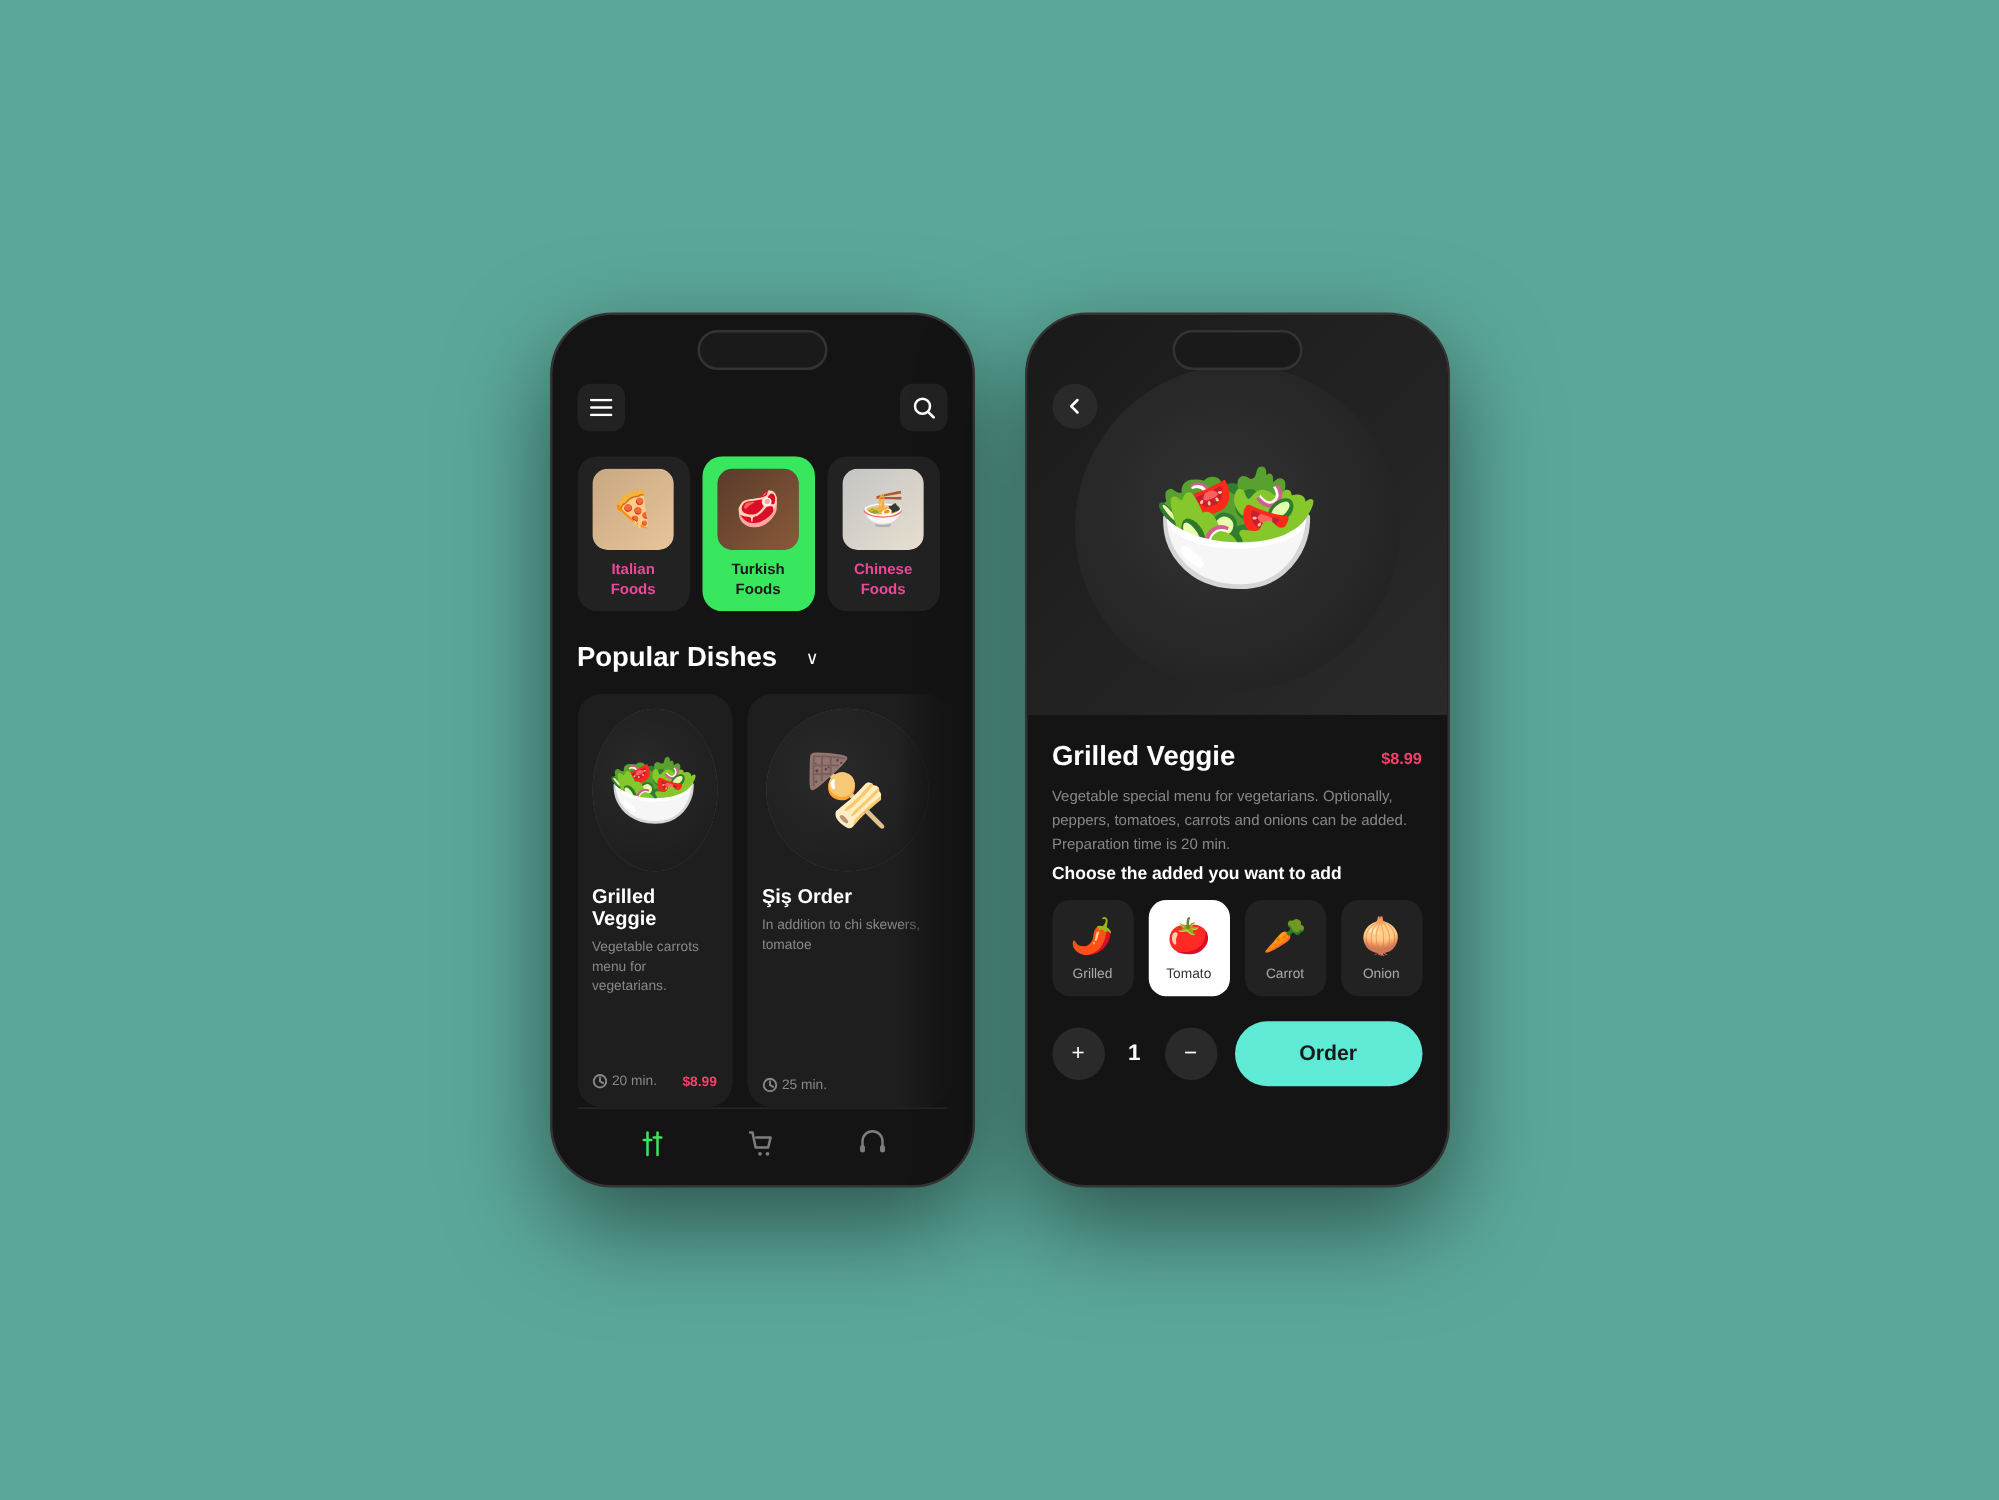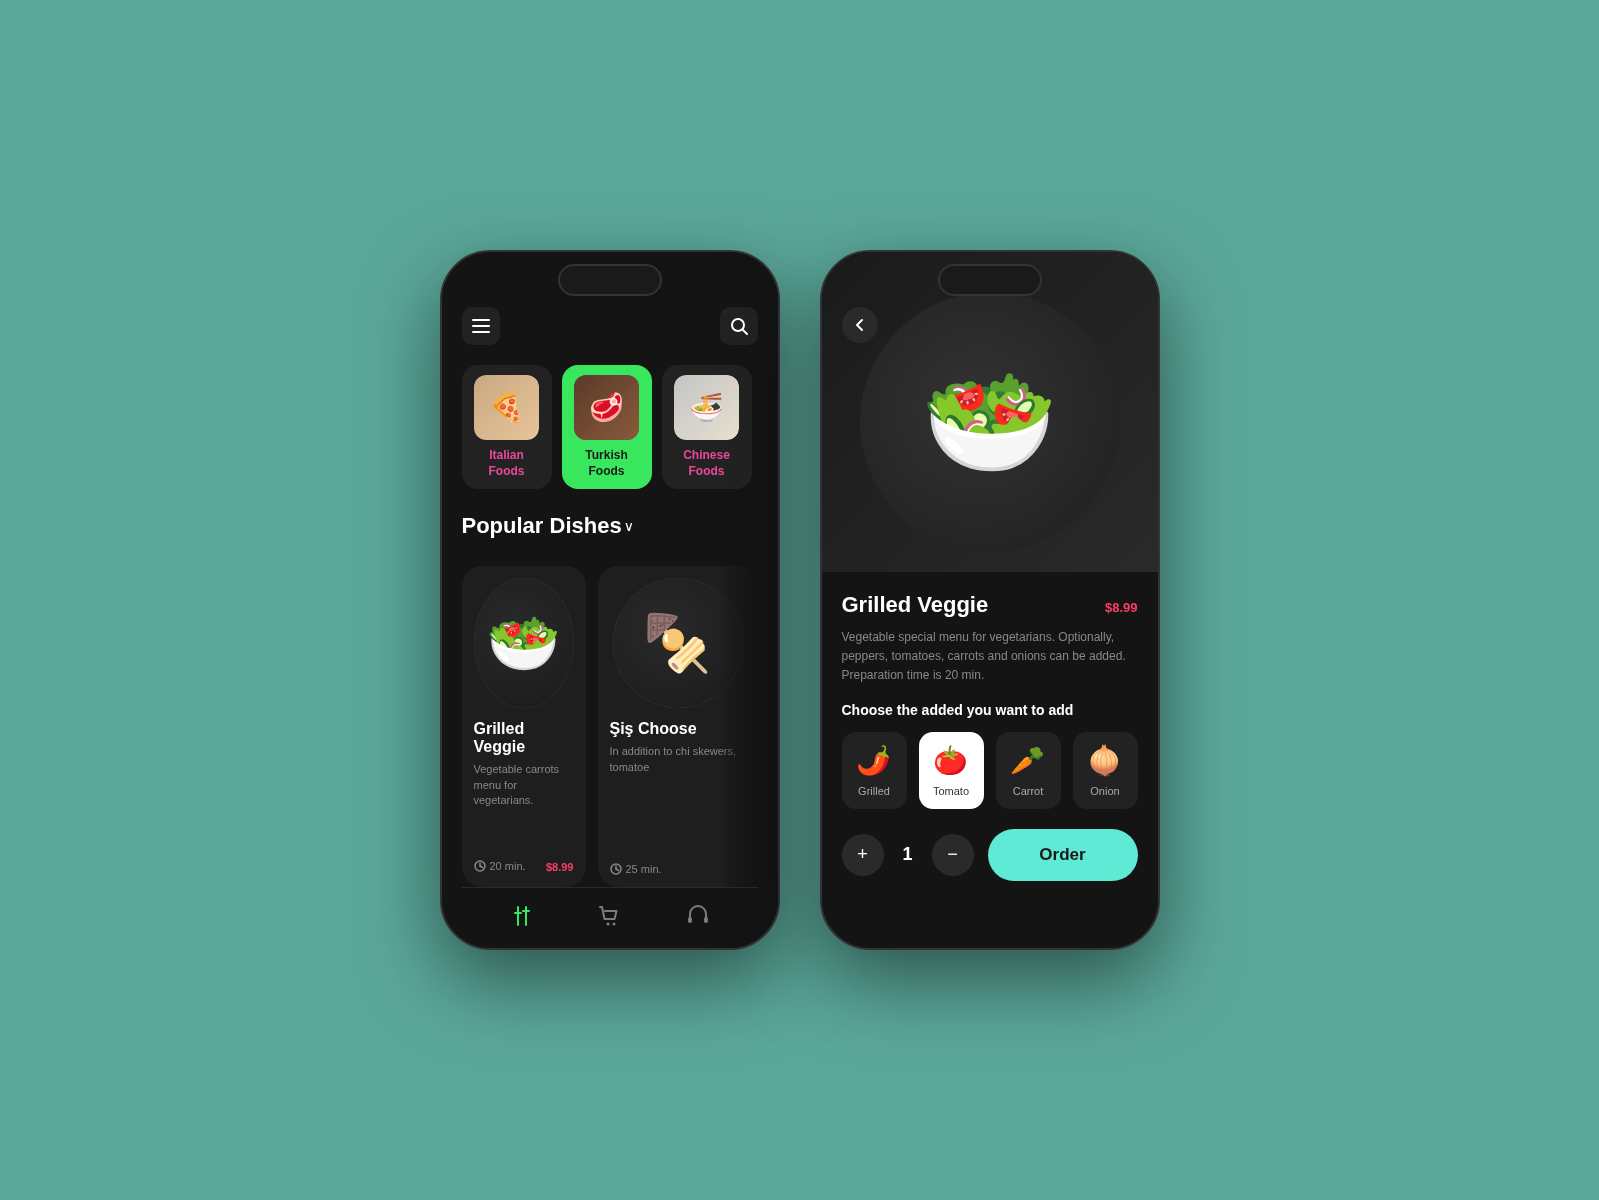--- a/index.html
+++ b/index.html
@@ -108,22 +108,22 @@
       color: #ec4899;
       text-align: center;
       line-height: 1.3;
     }
     .category-card.active .cat-label {
       color: #1a1a1a;
     }
     .section-header {
       display: flex;
       align-items: center;
-      gap: 2px;
-      margin-bottom: 27px;
+      gap: 23px;
+      margin-bottom: 16px;
     }
     .section-title {
       font-size: 22px;
       font-weight: 700;
       color: #fff;
     }
     .chevron-down {
       color: #fff;
       font-size: 14px;
     }
@@ -281,21 +281,21 @@
       font-weight: 700;
       color: #ff3d6b;
     }
     .detail-price span {
       font-size: 13px;
     }
     .detail-desc {
       font-size: 12px;
       color: #888;
       line-height: 1.6;
-      margin-bottom: 16px;
+      margin-bottom: 4px;
     }
     .addons-title {
       font-size: 14px;
       font-weight: 600;
       color: #fff;
       margin-bottom: 14px;
     }
     .addons-row {
       display: flex;
       gap: 12px;
@@ -510,21 +510,21 @@
               </div>
             </div>
           </div>
 
           <div class="dish-card partial" style="position:relative;">
             <div class="dish-img-container">
               <div class="dish-img">
                 <div class="kebab-art">🍢</div>
               </div>
             </div>
-            <div class="dish-name" style="white-space:nowrap; overflow:hidden;">Şiş Choose</div>
+            <div class="dish-name" style="white-space:nowrap; overflow:hidden;">Şiş Order</div>
             <div class="dish-desc" style="overflow:hidden;">In addition to chi skewers, tomatoe</div>
             <div class="dish-footer">
               <div class="dish-time">
                 <svg width="12" height="12" viewBox="0 0 12 12" fill="none">
                   <circle cx="6" cy="6" r="5" stroke="#888" stroke-width="1.5"></circle>
                   <line x1="6" y1="3" x2="6" y2="6" stroke="#888" stroke-width="1.5" stroke-linecap="round"></line>
                   <line x1="6" y1="6" x2="8.5" y2="7.5" stroke="#888" stroke-width="1.5" stroke-linecap="round"></line>
                 </svg>
                 <span>25 min.</span>
               </div>

